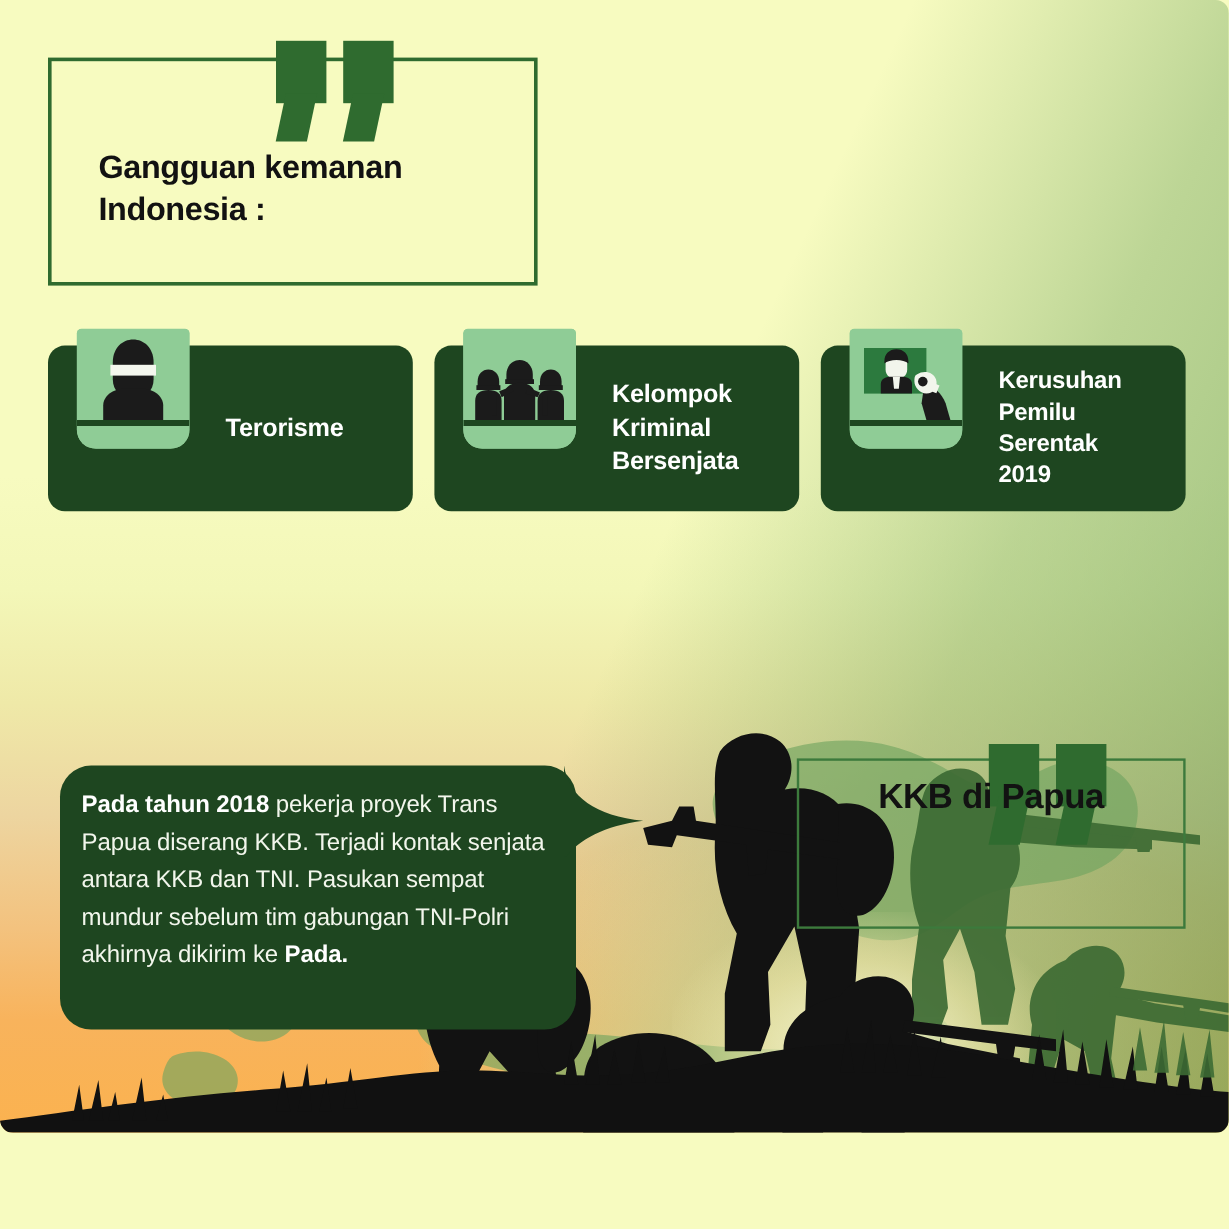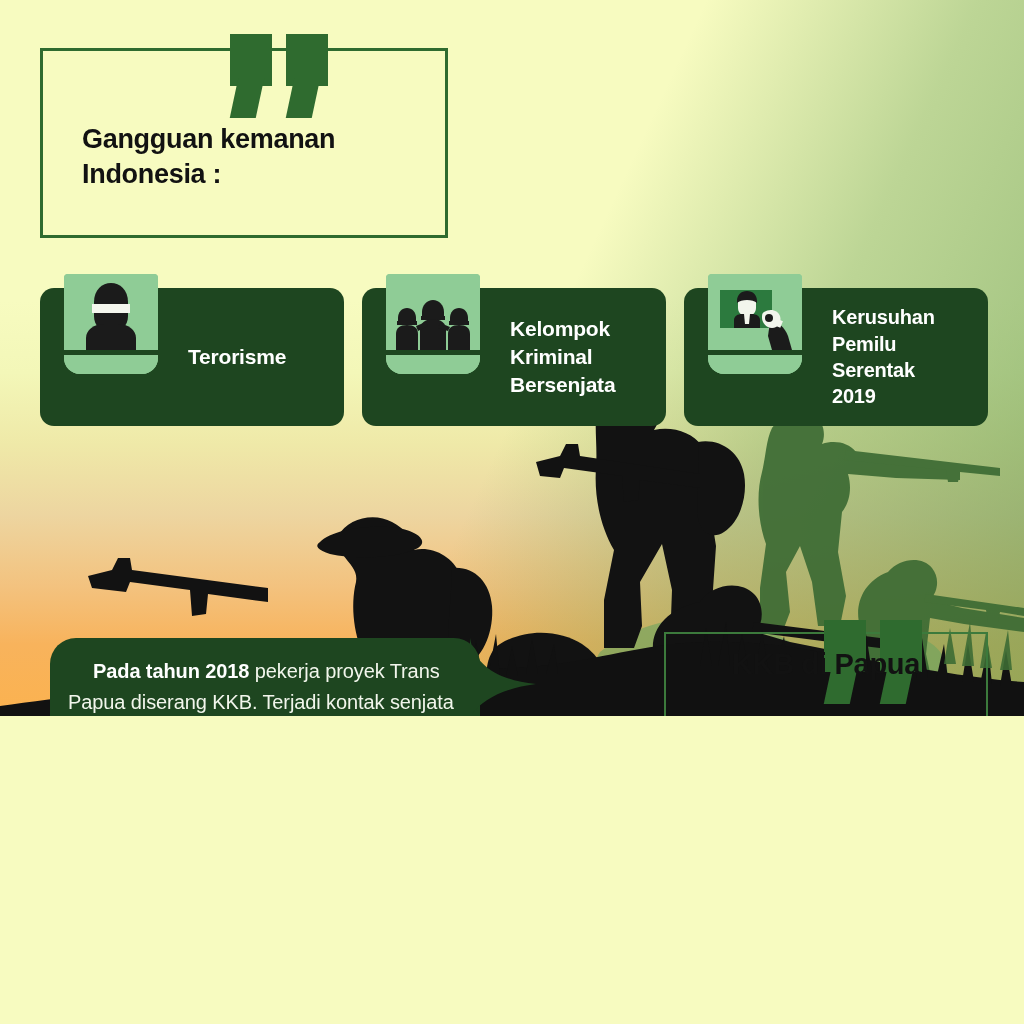--- a/index.html
+++ b/index.html
@@ -1,21 +1,21 @@
 <!DOCTYPE html>
 <html><head>
 <meta charset="utf-8">
 <style>
   html,body{margin:0;padding:0;}
   body{
     width:1024px;height:1024px;overflow:hidden;
     font-family:"Liberation Sans",sans-serif;
     background:#F7FBC0;
   }
-  #canvas{position:relative;width:1024px;height:716px;overflow:hidden;}
+  #canvas{position:relative;width:1024px;height:944px;overflow:hidden;border-radius:11px;}
 
   
   .bg-base{
     position:absolute;inset:0;
     background:
       radial-gradient(ellipse 520px 300px at 712px 880px, rgba(255,246,198,0.95) 0%, rgba(255,238,170,0.0) 70%),
       linear-gradient(to bottom,
         #F7FBC0 0%, #F7FBC0 42%, #F3F7B8 52%,
         #EFE9A8 62%, #EDD5A0 72%, #F3C27E 82%,
         #F8B35C 90%, #FBB24F 100%);
@@ -69,21 +69,21 @@
   
   .bubble{
     position:absolute;left:50px;top:638px;width:430px;height:220px;
     background:#1E4620;border-radius:26px;
   }
   .bubble-tail{position:absolute;left:470px;top:638px;width:76px;height:76px;}
   .bubble-text{
     position:absolute;left:68px;top:656px;width:400px;
     color:#F2F6EC;font-size:20px;line-height:1.56;letter-spacing:-0.1px;
   }
-  .bubble-text b{font-weight:bold;color:#FFFFFF;margin-left:25px;}
+  .bubble-text b{font-weight:bold;color:#FFFFFF;}
 
   
   .papua-box{
     position:absolute;left:664px;top:632px;width:324px;height:142px;
     border:2px solid #3C7A3C;box-sizing:border-box;
   }
   .papua-title{
     position:absolute;left:664px;top:648px;width:324px;
     text-align:center;font-size:29px;font-weight:bold;color:#121212;
     letter-spacing:-0.3px;

